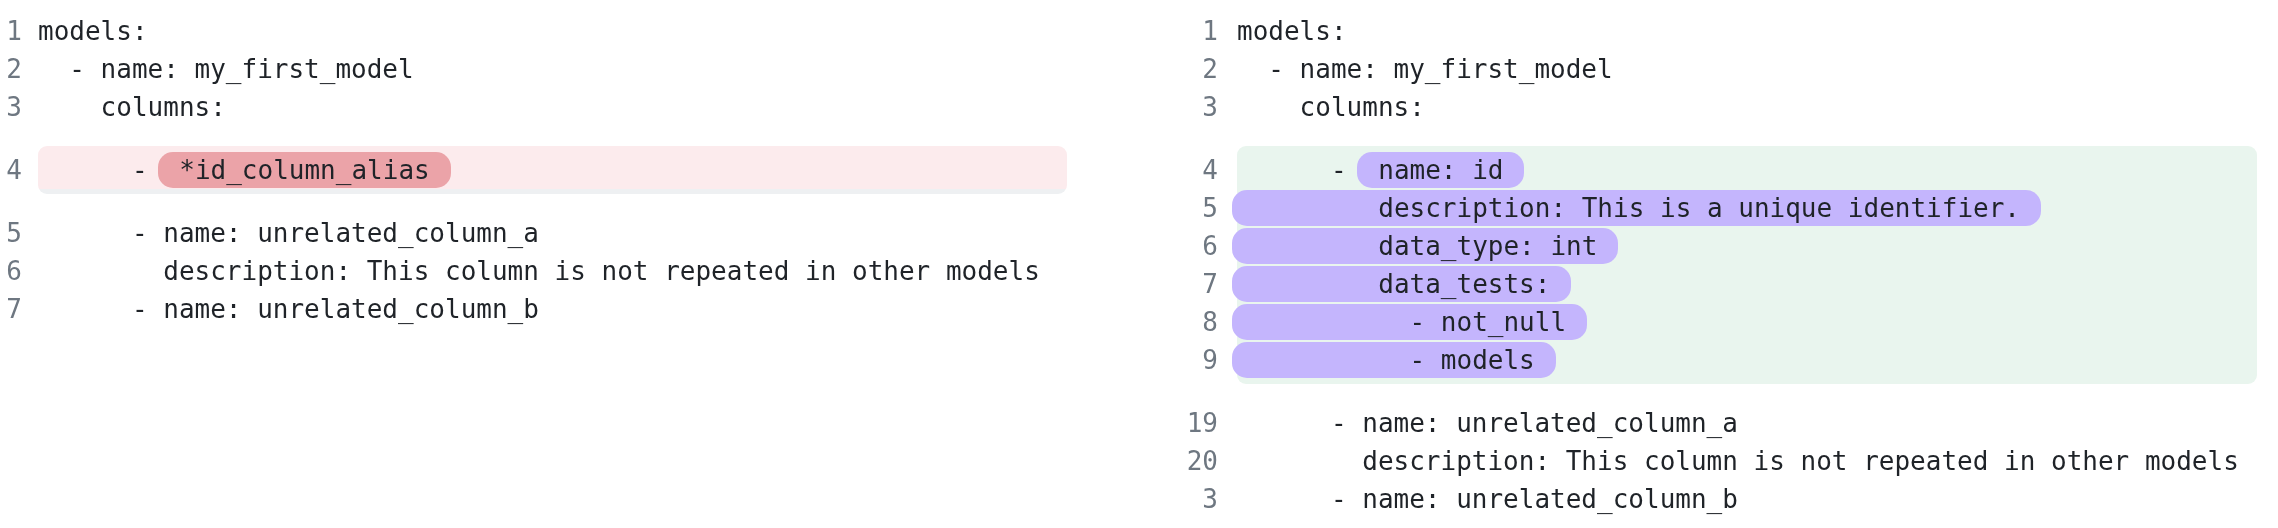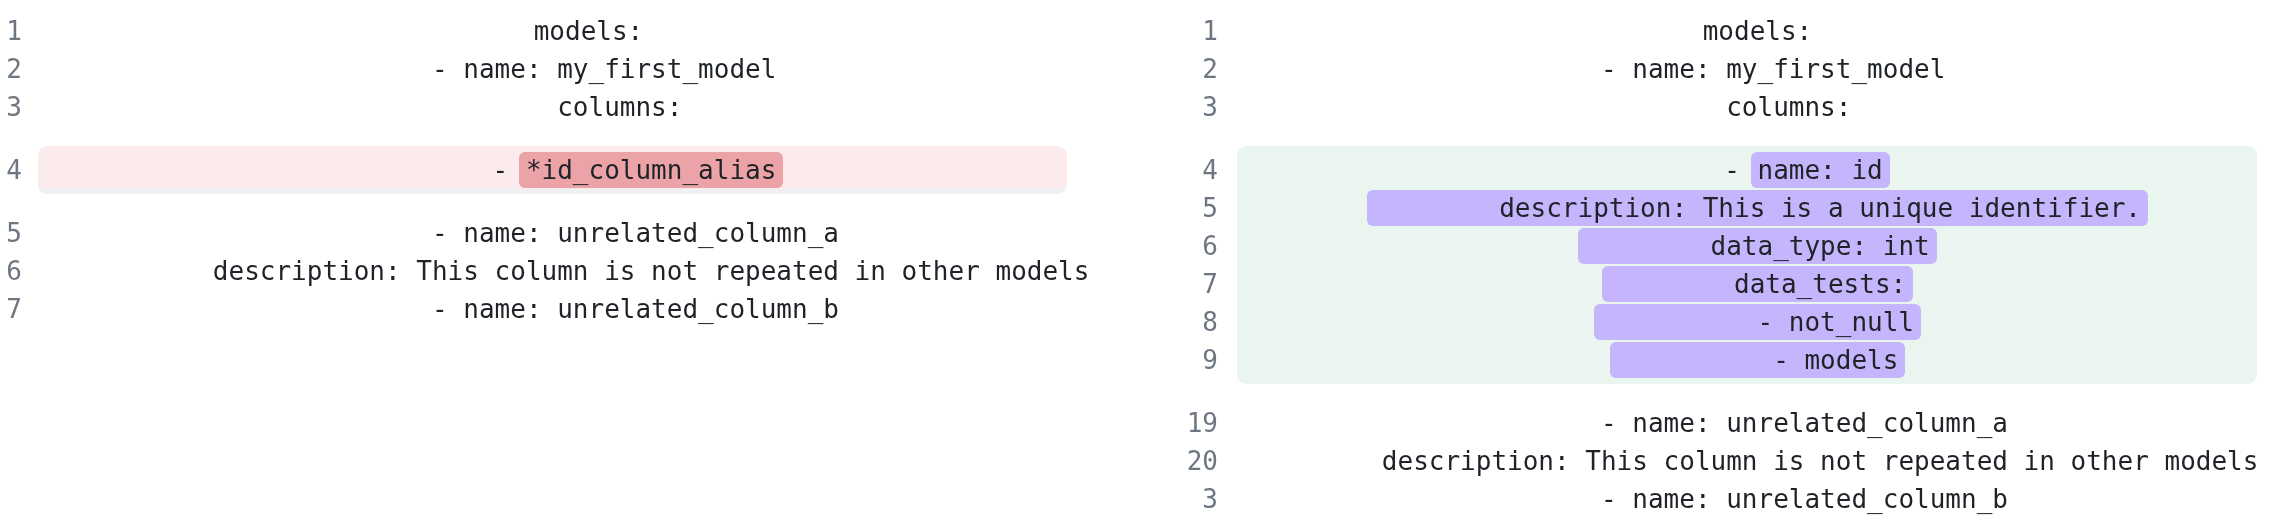--- a/index.html
+++ b/index.html
@@ -38,21 +38,20 @@
     color: #6e7781;
     box-sizing: border-box;
     user-select: none;
     flex: 0 0 auto;
   }
   .panel-left  .gutter { width: 38px;  padding-right: 16px; }
   .panel-right .gutter { width: 98px;  padding-right: 19px; }
   .code {
     flex: 1 1 auto;
     white-space: pre;
-    text-align: center;
   }
   
   .changed-block {
     position: relative;
     margin: 20px 0;
     padding: 5px 0;
   }
   .block-bg {
     position: absolute;
     top: 0;
@@ -62,23 +61,23 @@
     z-index: 0;
   }
   .panel-left  .block-bg { left: 38px;  right: 72px; }
   .panel-right .block-bg { left: 98px;  right: 21px; }
   .seg-removed { height: 43px;  background: #fcebed; }
   .seg-filler  { height: 195px; background: #eef0f2; }
   .seg-added   { height: 100%;  background: #e9f5ee; }
   .changed-block .line { z-index: 1; }
   
   .hl {
-    padding: 3px 7px;
+    padding: 3px 21px;
     margin: 8px -5px;
-    border-radius: 6px;
+    border-radius: 15px;
   }
   .hl-removed { background: #eba3a8; }
   .hl-added   { background: #c4b5fd; }
 </style>
 </head>
 <body>
 
 <div class="diff">
   <section class="panel panel-left" id="panel-left">
       <div class="line"><span class="gutter">1</span><span class="code"><span>models:</span></span></div>

